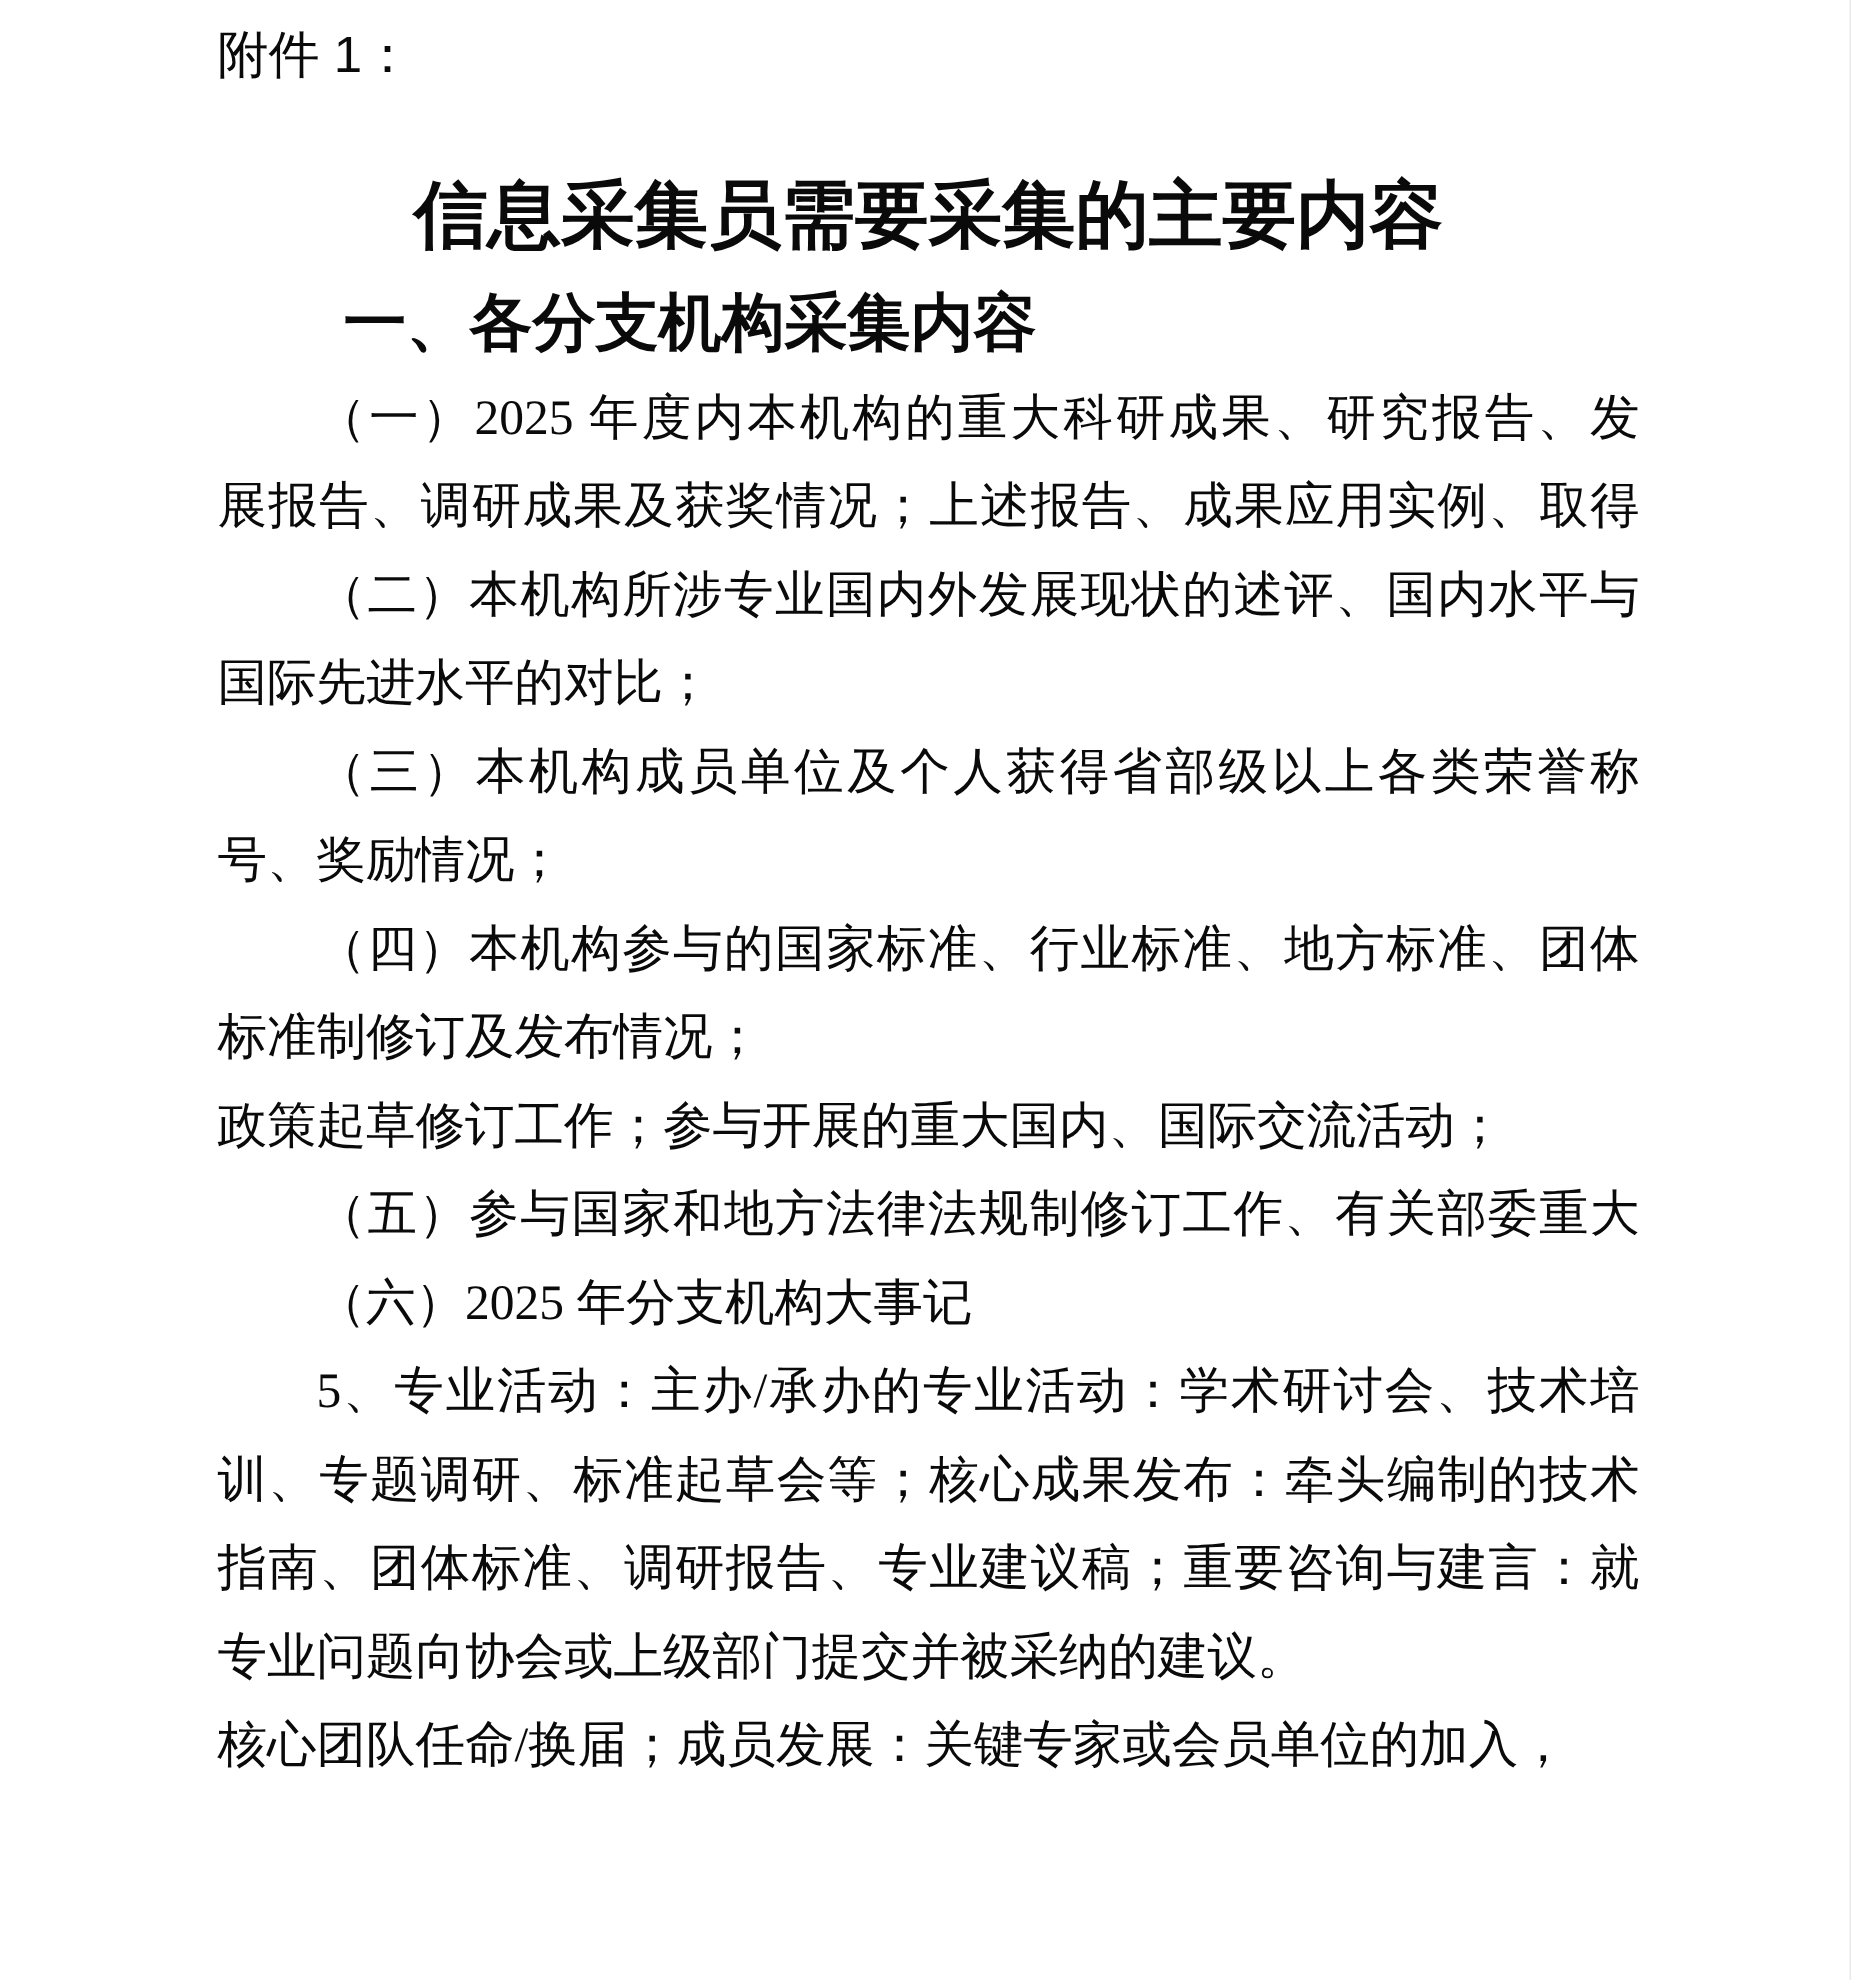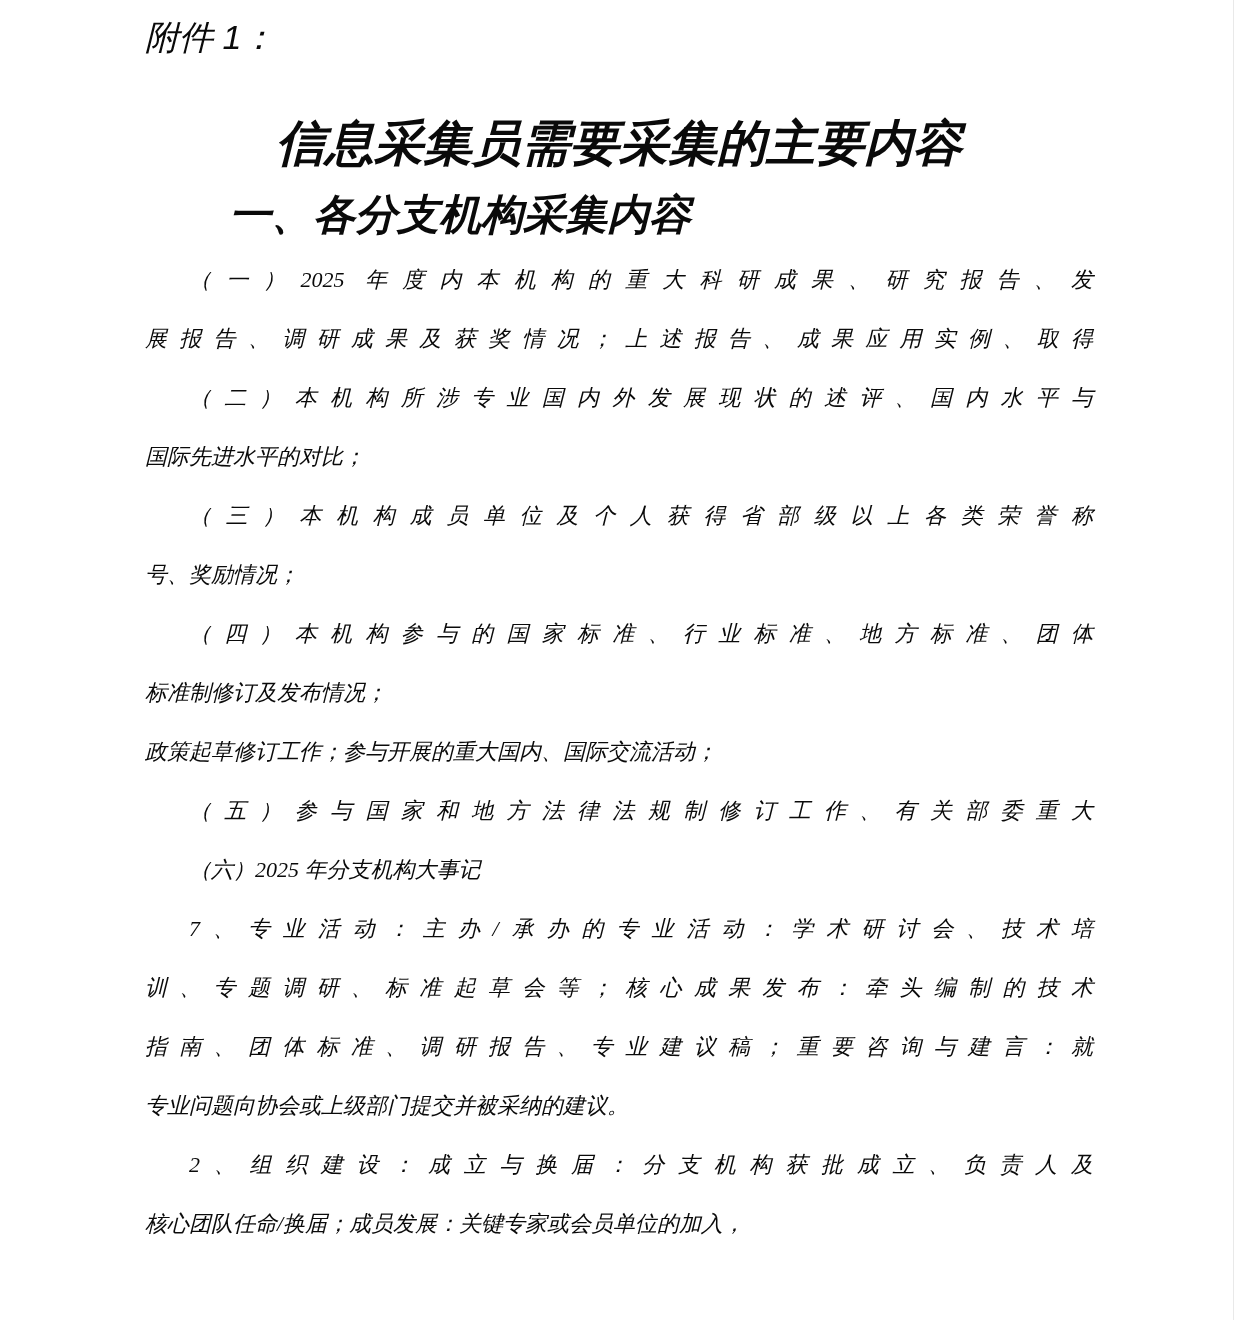--- a/index.html
+++ b/index.html
@@ -8,21 +8,20 @@
     background: #ffffff;
   }
   .page {
     position: relative;
     width: 1239px;
     height: 1320px;
     background: #ffffff;
     overflow: hidden;
     color: #0a0a0a;
     font-family: "Liberation Serif", "DejaVu Serif", serif;
-    font-style: italic;
   }
   .content {
     position: absolute;
     left: 145px;
     top: 0;
     width: 948px;
   }
   .attachment-label {
     margin-top: 16px;
     font-family: "Liberation Sans", "DejaVu Sans", sans-serif;
@@ -42,21 +41,21 @@
     margin: 18px 0 1px 0;
     font-family: "Liberation Sans", "DejaVu Sans", sans-serif;
     font-size: 42px;
     line-height: 46px;
     font-weight: bold;
     text-indent: 2em;
     white-space: nowrap;
   }
   .body-lines {
     margin-top: 12px;
-    font-size: 22px;
+    font-size: 33px;
     line-height: 59px;
   }
   .line {
     text-align: left;
     white-space: nowrap;
   }
   .line.indent {
     text-indent: 2em;
   }
   .line.fill {
@@ -86,22 +85,21 @@
         <div class="line fill">展报告、调研成果及获奖情况；上述报告、成果应用实例、取得</div>
         <div class="line indent fill">（二）本机构所涉专业国内外发展现状的述评、国内水平与</div>
         <div class="line">国际先进水平的对比；</div>
         <div class="line indent fill">（三）本机构成员单位及个人获得省部级以上各类荣誉称</div>
         <div class="line">号、奖励情况；</div>
         <div class="line indent fill">（四）本机构参与的国家标准、行业标准、地方标准、团体</div>
         <div class="line">标准制修订及发布情况；</div>
         <div class="line">政策起草修订工作；参与开展的重大国内、国际交流活动；</div>
         <div class="line indent fill">（五）参与国家和地方法律法规制修订工作、有关部委重大</div>
         <div class="line indent">（六）2025 年分支机构大事记</div>
-        <div class="line indent fill">7、专业活动：主办/承办的专业活动：学术研讨会、技术培</div>
+        <div class="line indent fill">5、专业活动：主办/承办的专业活动：学术研讨会、技术培</div>
         <div class="line fill">训、专题调研、标准起草会等；核心成果发布：牵头编制的技术</div>
         <div class="line fill">指南、团体标准、调研报告、专业建议稿；重要咨询与建言：就</div>
         <div class="line">专业问题向协会或上级部门提交并被采纳的建议。</div>
-        <div class="line indent fill">2、组织建设：成立与换届：分支机构获批成立、负责人及</div>
         <div class="line">核心团队任命/换届；成员发展：关键专家或会员单位的加入，</div>
       </div>
   </div>
   <div class="page-edge-line"></div>
 </div>
 
 </body></html>

